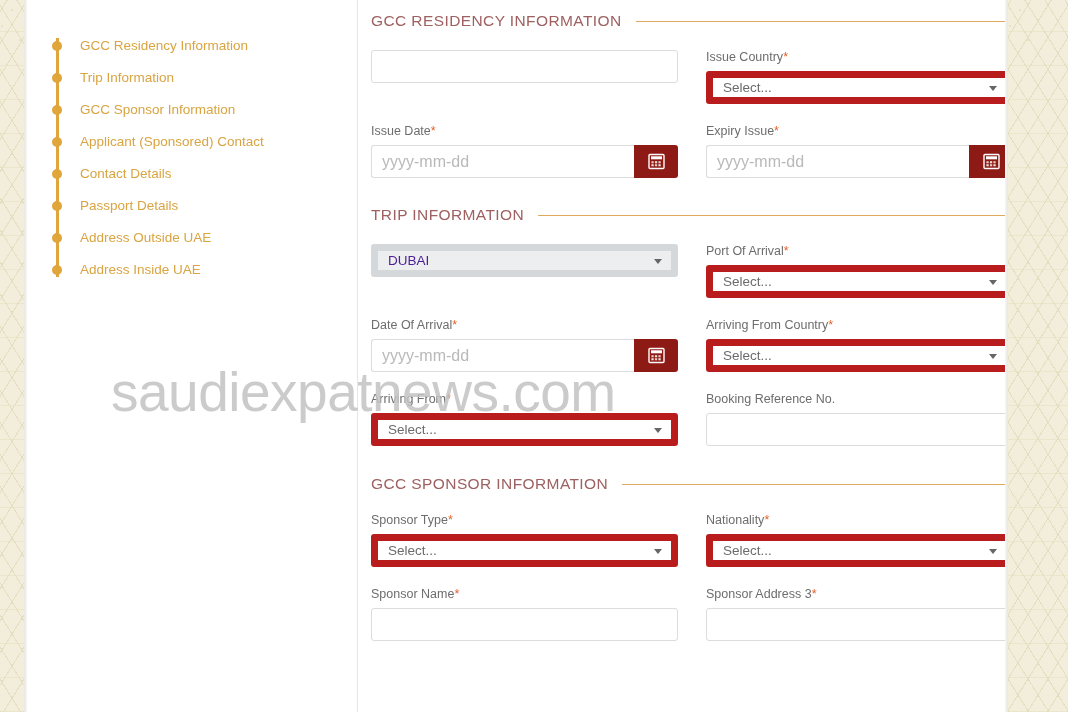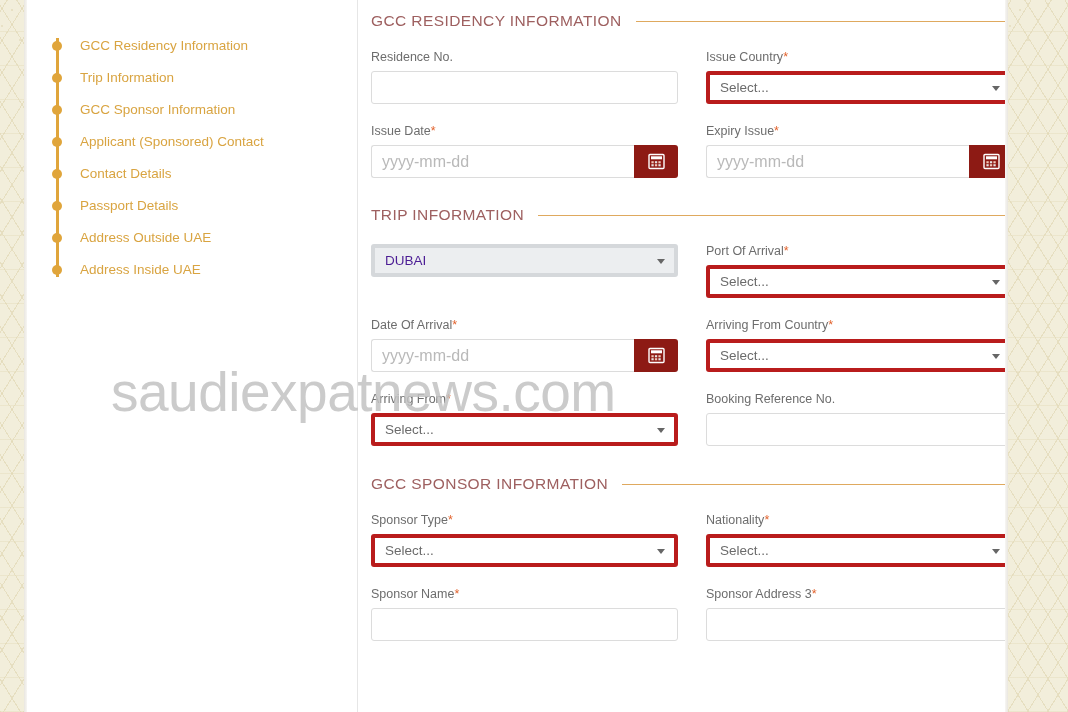--- a/index.html
+++ b/index.html
@@ -154,21 +154,21 @@
     font-size: 13px;
     color: #444;
     outline: none;
   }
   input.text-input::placeholder { color: #b5b5b5; }
 
   
   .select {
     width: 100%;
     height: 33px;
-    border: 4px solid #b91c1c;
+    border: 7px solid #b91c1c;
     border-radius: 3px;
     background: #fff;
     display: flex;
     align-items: center;
     padding: 0 28px 0 10px;
     font-size: 13.5px;
     color: #6b6b6b;
     cursor: pointer;
     position: relative;
     user-select: none;
@@ -291,23 +291,20 @@
   <main class="main">
 
     <section class="section">
       <div class="section-head">
         <span class="section-title">GCC RESIDENCY INFORMATION</span>
         <span class="section-rule"></span>
       </div>
 
       <div class="row">
         <div class="field">
-          <label class="field-label">
-            <span>Residence No.</span>
-          </label>
           <div class="control">
             <input class="text-input" type="text" value="" style="">
           </div>
         </div>
 
         <div class="field">
           <label class="field-label">
             <span>Issue Country</span><span class="req">*</span>
           </label>
           <div class="control">

